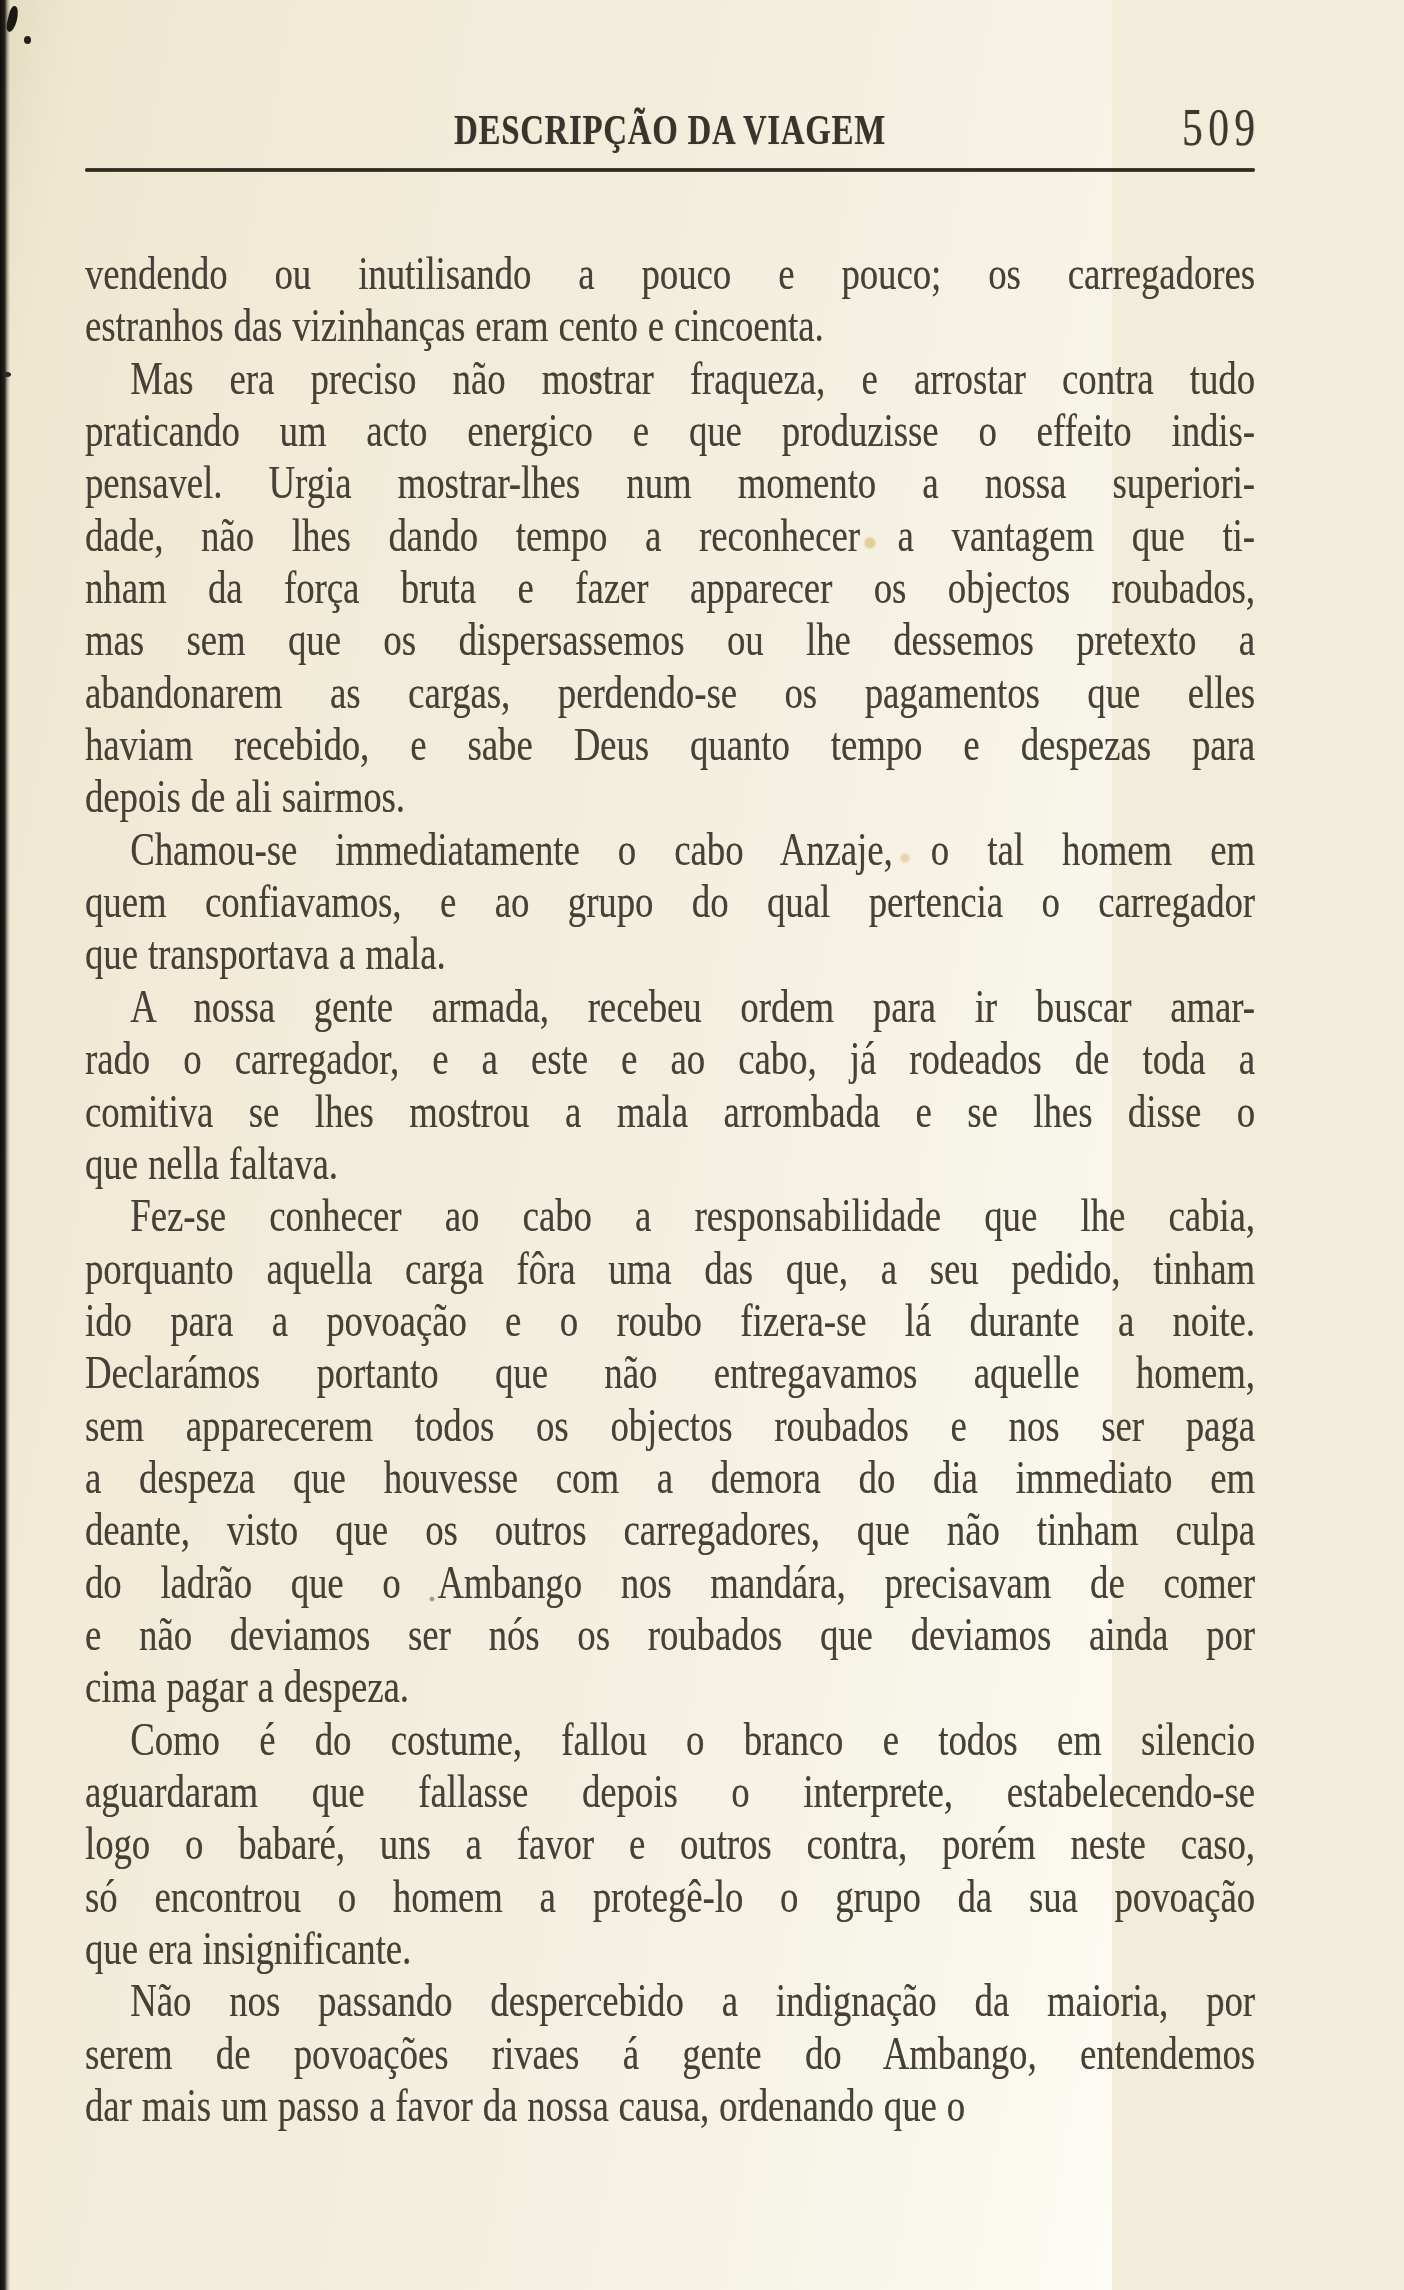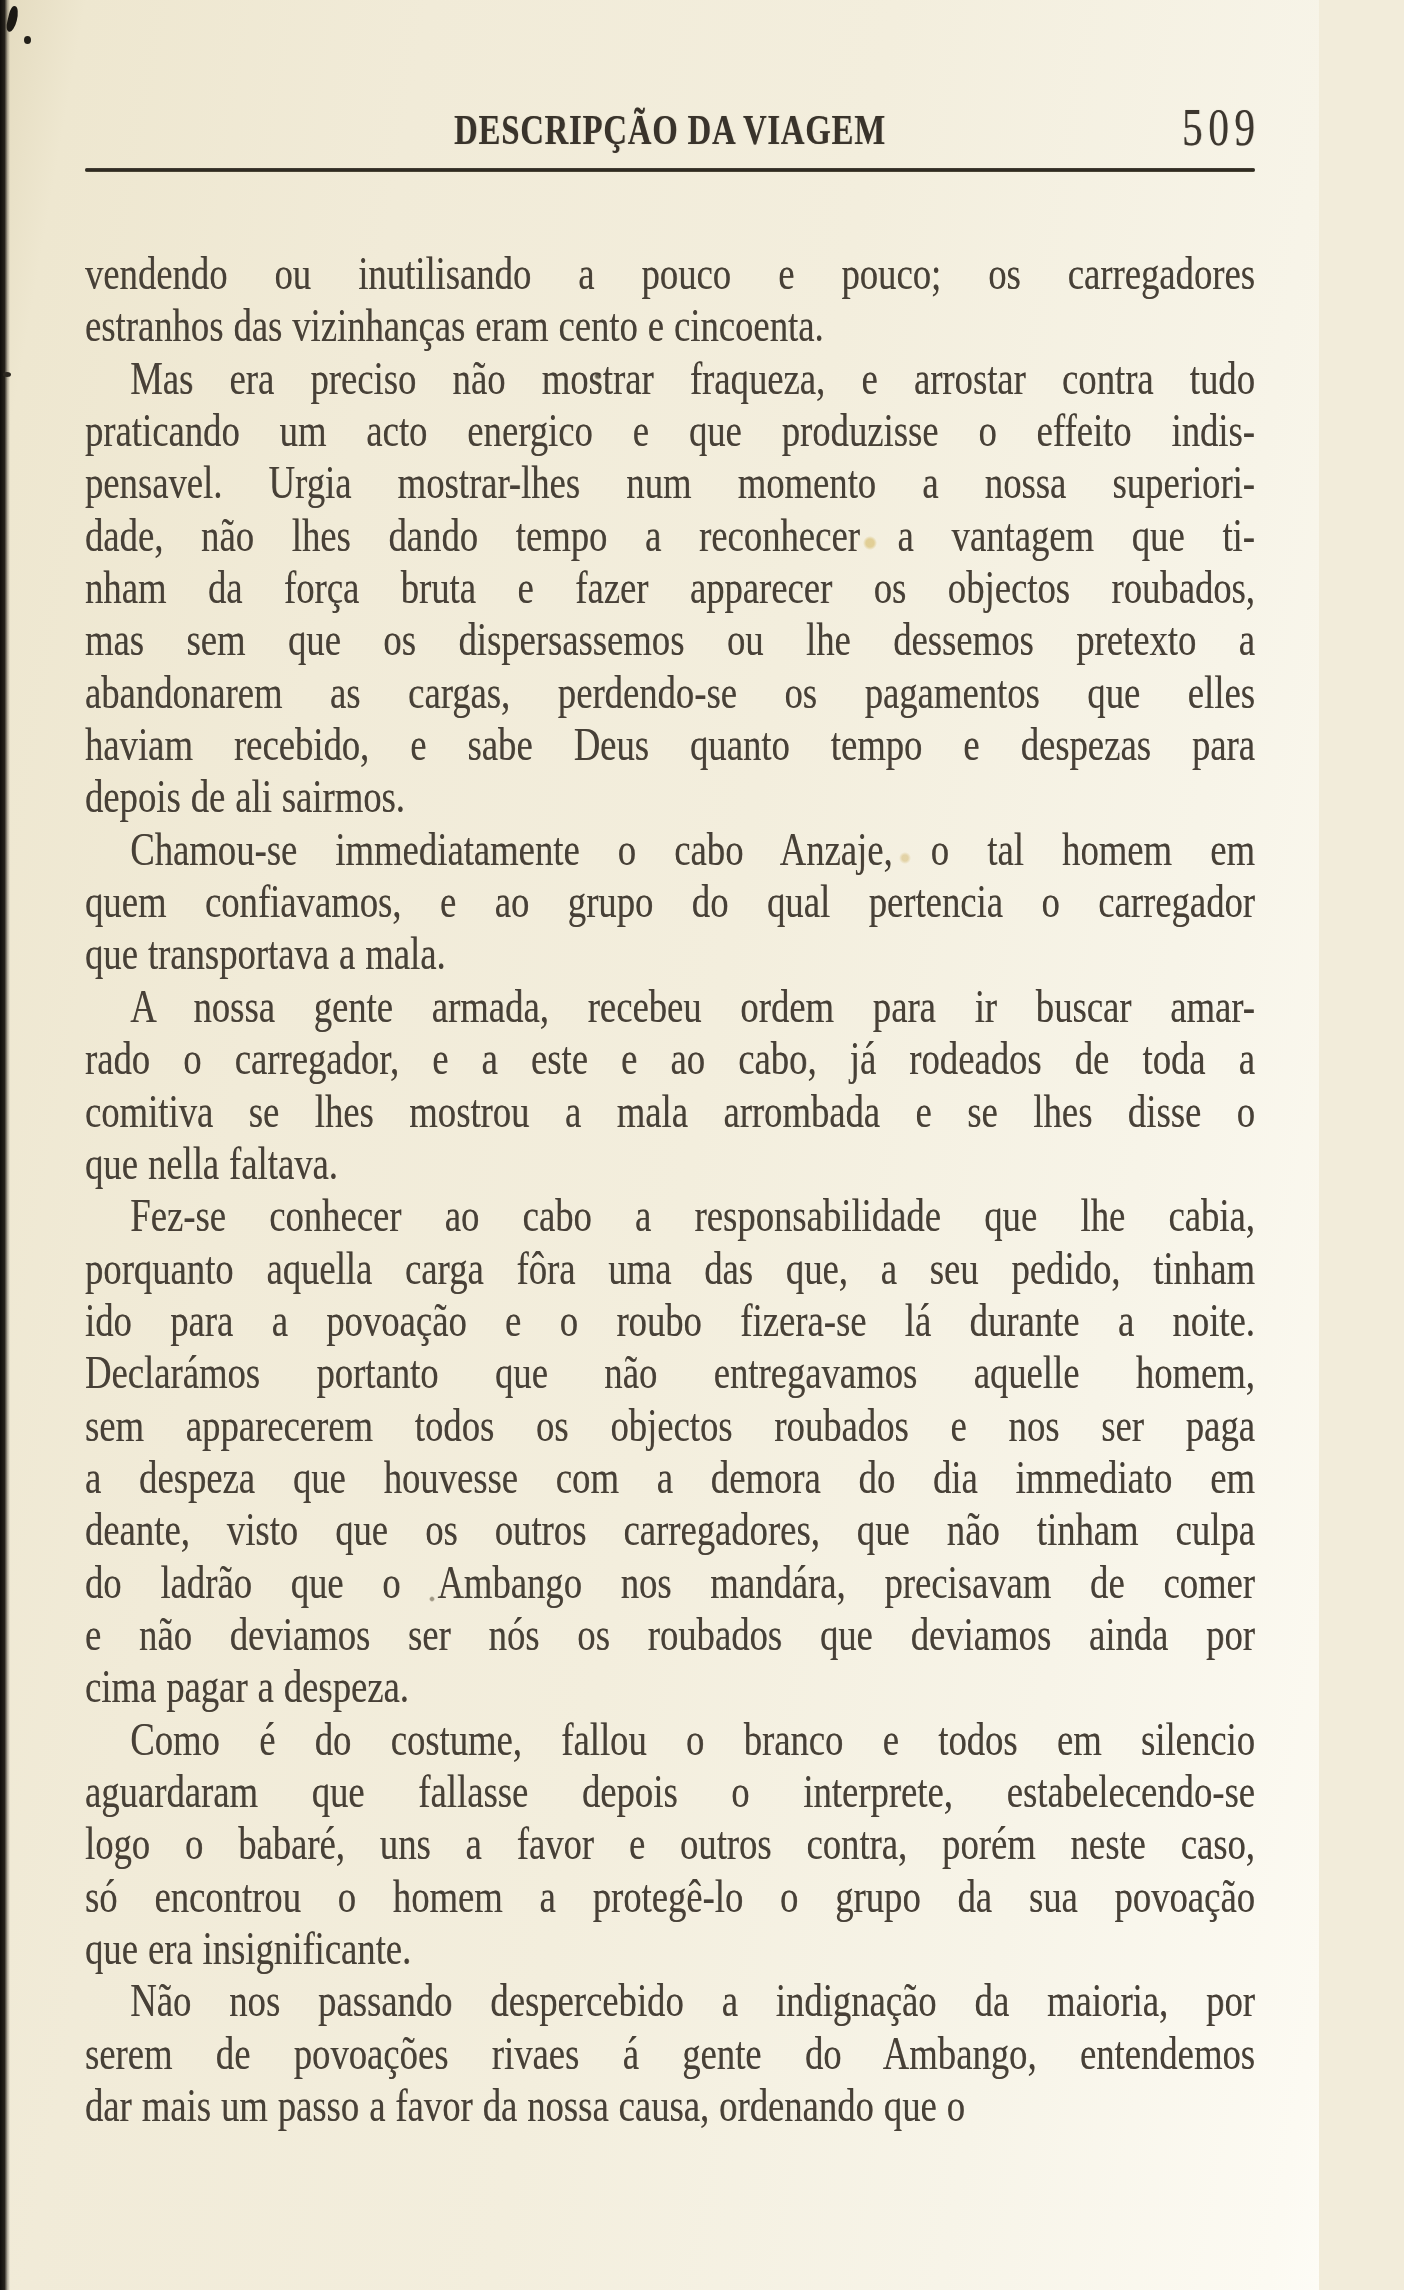--- a/index.html
+++ b/index.html
@@ -10,21 +10,21 @@
     height: 2290px;
     overflow: hidden;
     background: #f2ecda;
     font-family: "Liberation Serif", "DejaVu Serif", serif;
   }
 
   
   .page {
     position: absolute;
     inset: 0;
-    width: 1319px;
+    width: 1112px;
     height: 2290px;
     background:
       radial-gradient(circle 9px at 870px 543px, rgba(210,180,90,0.55) 0 4px, rgba(210,180,90,0) 7px),
       radial-gradient(circle 7px at 905px 858px, rgba(205,175,95,0.45) 0 3px, rgba(205,175,95,0) 6px),
       radial-gradient(circle 5px at 598px 376px, rgba(60,52,40,0.75) 0 2px, rgba(60,52,40,0) 4px),
       radial-gradient(circle 4px at 432px 1599px, rgba(90,80,60,0.55) 0 1.5px, rgba(90,80,60,0) 3px),
       linear-gradient(100deg, #e3dabe 0%, #eee7d0 5%, #f1ebd8 25%, #f3eedd 52%, #f7f4e8 78%, #fcfaf2 97%, #fdfcf6 100%);
   }
 
   

